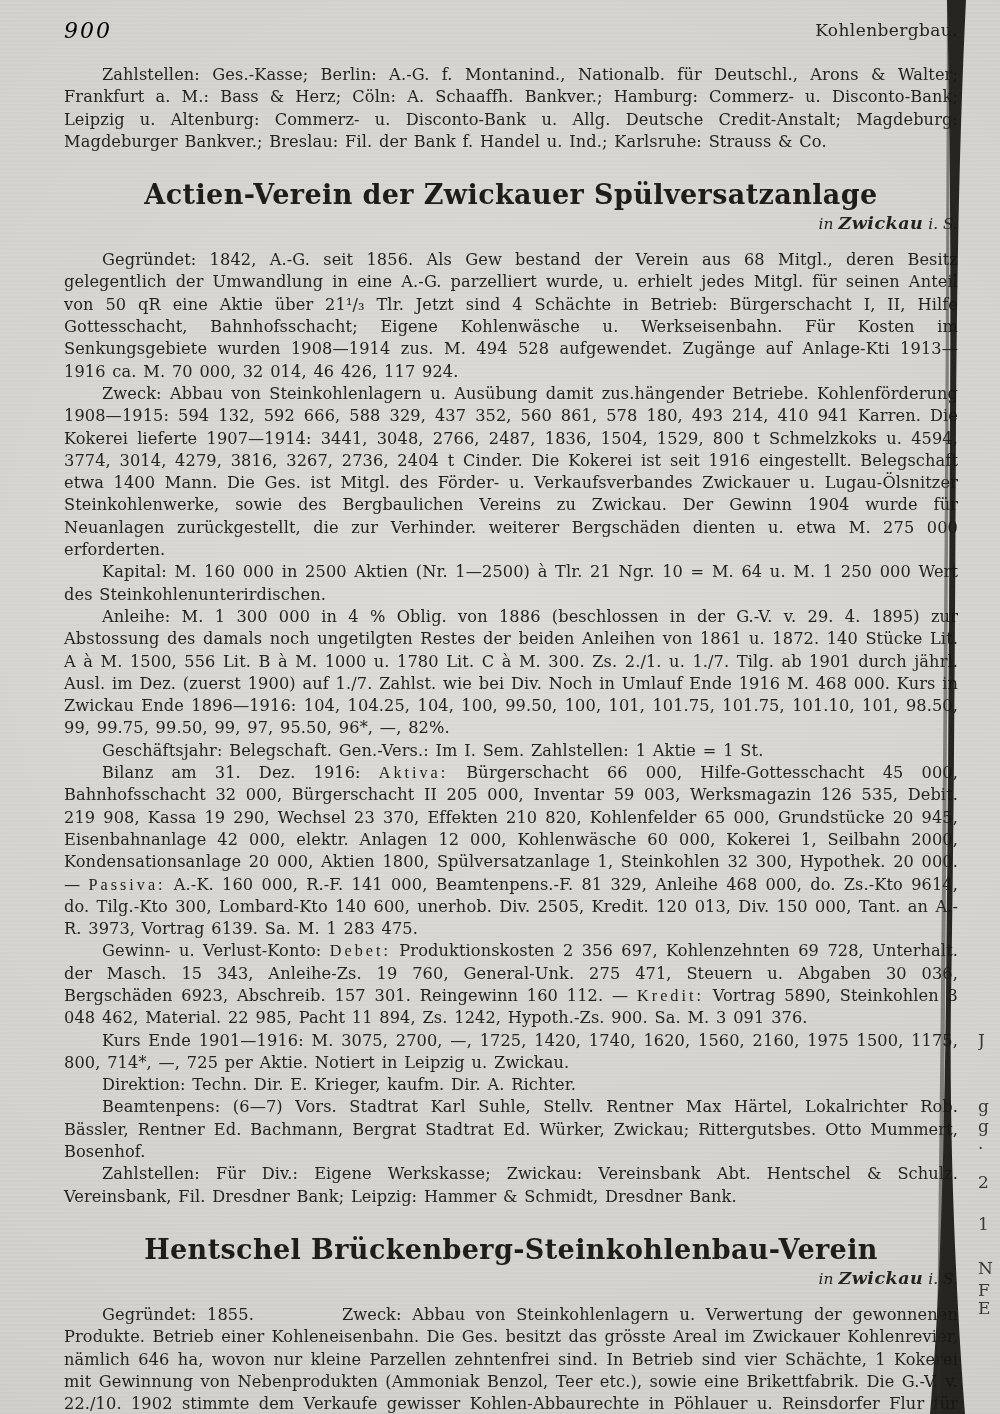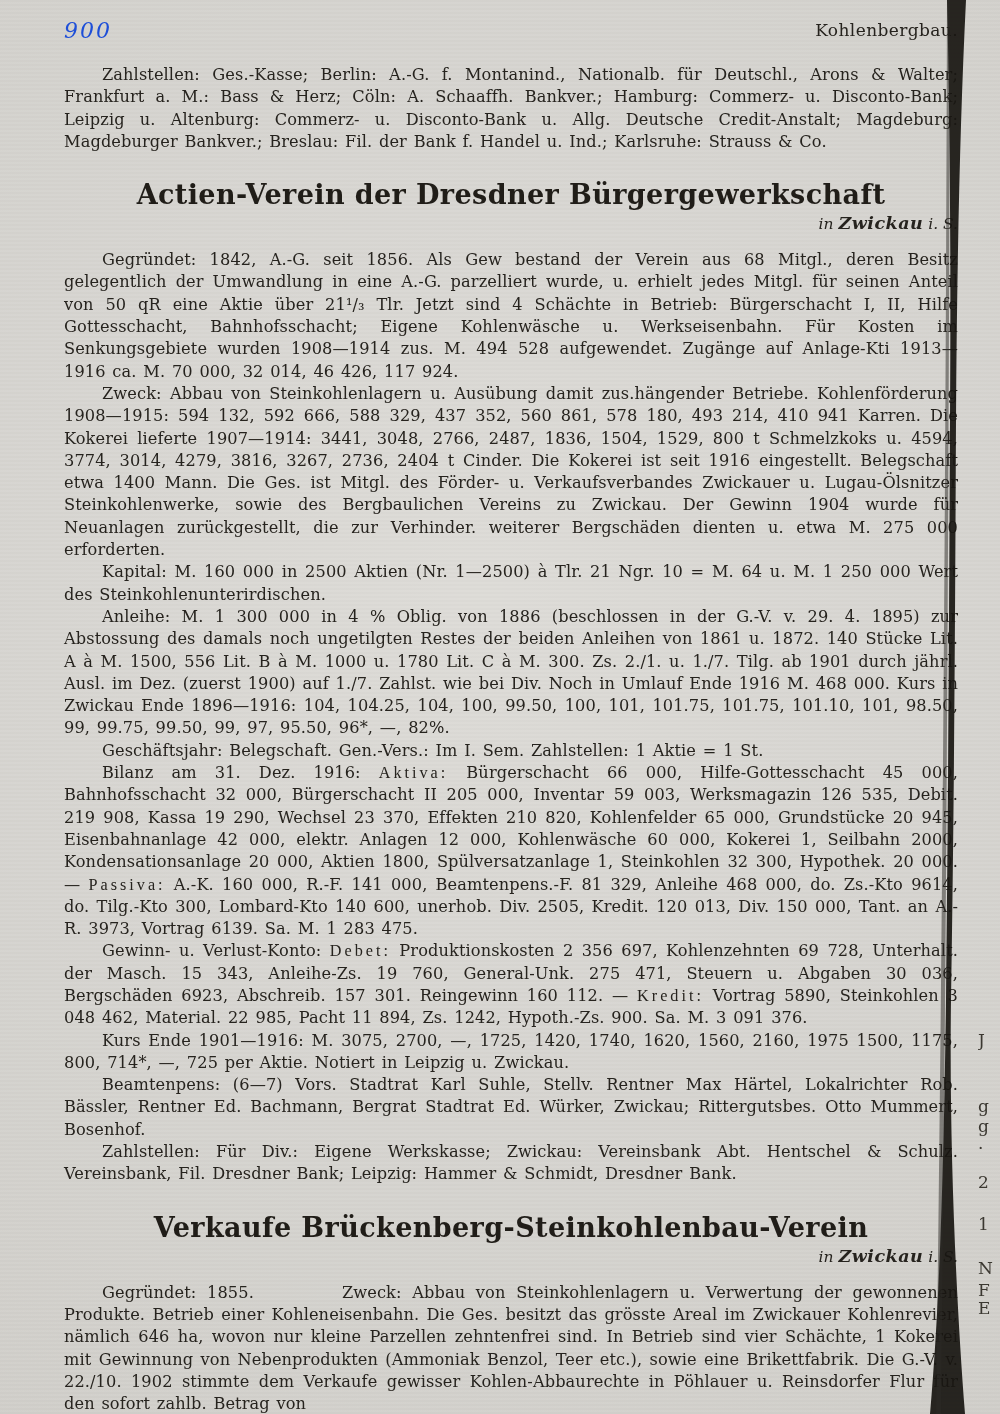--- a/index.html
+++ b/index.html
@@ -14,21 +14,21 @@
     background:
       radial-gradient(ellipse 120% 90% at 48% 42%, rgba(255,255,255,0.16), rgba(0,0,0,0.05)),
       #d8d6d1;
   }
   .paper::after{
     content:"";position:absolute;inset:0;pointer-events:none;
     background:repeating-linear-gradient(0deg, rgba(0,0,0,0.015) 0 2px, rgba(255,255,255,0.012) 2px 4px);
   }
   .content{position:absolute;left:64px;top:16px;width:894px;}
   .pagehead{position:relative;height:34px;}
-  .pagenum{position:absolute;left:0;top:2px;font-size:22px;font-style:italic;letter-spacing:2px;color:#1d4ed8;}
+  .pagenum{position:absolute;left:0;top:2px;font-size:22px;font-style:italic;letter-spacing:2px;color:#000000;}
   .runhead{position:absolute;left:0;right:0;top:4px;text-align:right;font-size:17px;letter-spacing:.4px;}
   .body-block{margin-top:14px;}
   .para{
     margin:0;text-align:justify;text-indent:38px;
     font-size:16.2px;line-height:22.3px;letter-spacing:.1px;word-spacing:1.5px;
   }
   .para span{text-indent:0;}
   .b{font-weight:normal;}
   .g{letter-spacing:3px;font-family:Liberation Serif, serif;}
   .f{opacity:.45;}
@@ -54,40 +54,41 @@
   <div class="pagehead">
     <span class="pagenum">900</span>
     <span class="runhead">Kohlenbergbau.</span>
   </div>
 
   <div class="body-block">
       <p class="para"><span class="b ">Zahlstellen:</span><span class=""> Ges.-Kasse; Berlin: A.-G. f. Montanind., Nationalb. für Deutschl., Arons &amp; Walter; Frankfurt a. M.: Bass &amp; Herz; Cöln: A. Schaaffh. Bankver.; Hamburg: Commerz- u. Disconto-Bank; Leipzig u. Altenburg: Commerz- u. Disconto-Bank u. Allg. Deutsche Credit-Anstalt; Magdeburg: Magdeburger Bankver.; Breslau: Fil. der Bank f. Handel u. Ind.; Karlsruhe: Strauss &amp; Co.</span></p>
     </div>
 
   <section>
-    <h1 class="sec">Actien-Verein der Dresdner Bürgergewerkschaft</h1>
+    <h1 class="sec">Actien-Verein der Zwickauer Spülversatzanlage</h1>
     <div class="subtitle">
       <span>in </span><span class="place">Zwickau</span><span> i. S.</span>
     </div>
     <div>
         <p class="para"><span class="b ">Gegründet:</span><span class=""> 1842, A.-G. seit 1856. Als Gew bestand der Verein aus 68 Mitgl., deren Besitz gelegentlich der Umwandlung in eine A.-G. parzelliert wurde, u. erhielt jedes Mitgl. für seinen Anteil von 50 qR eine Aktie über 21¹/₃ Tlr. Jetzt sind 4 Schächte in Betrieb: Bürgerschacht I, II, Hilfe Gottesschacht, Bahnhofsschacht; Eigene Kohlenwäsche u. Werkseisenbahn. Für Kosten im Senkungsgebiete wurden 1908—1914 zus. M. 494 528 aufgewendet. Zugänge auf Anlage-Kti 1913—1916 ca. M. 70 000, 32 014, 46 426, 117 924.</span></p>
         <p class="para"><span class="b ">Zweck:</span><span class=""> Abbau von Steinkohlenlagern u. Ausübung damit zus.hängender Betriebe. Kohlenförderung 1908—1915: 594 132, 592 666, 588 329, 437 352, 560 861, 578 180, 493 214, 410 941 Karren. Die Kokerei lieferte 1907—1914: 3441, 3048, 2766, 2487, 1836, 1504, 1529, 800 t Schmelzkoks u. 4594, 3774, 3014, 4279, 3816, 3267, 2736, 2404 t Cinder. Die Kokerei ist seit 1916 eingestellt. Belegschaft etwa 1400 Mann. Die Ges. ist Mitgl. des Förder- u. Verkaufsverbandes Zwickauer u. Lugau-Ölsnitzer Steinkohlenwerke, sowie des Bergbaulichen Vereins zu Zwickau. Der Gewinn 1904 wurde für Neuanlagen zurückgestellt, die zur Verhinder. weiterer Bergschäden dienten u. etwa M. 275 000 erforderten.</span></p>
         <p class="para"><span class="b ">Kapital:</span><span class=""> M. 160 000 in 2500 Aktien (Nr. 1—2500) à Tlr. 21 Ngr. 10 = M. 64 u. M. 1 250 000 Wert des Steinkohlenunterirdischen.</span></p>
         <p class="para"><span class="b ">Anleihe:</span><span class=""> M. 1 300 000 in 4 % Oblig. von 1886 (beschlossen in der G.-V. v. 29. 4. 1895) zur Abstossung des damals noch ungetilgten Restes der beiden Anleihen von 1861 u. 1872. 140 Stücke Lit. A à M. 1500, 556 Lit. B à M. 1000 u. 1780 Lit. C à M. 300. Zs. 2./1. u. 1./7. Tilg. ab 1901 durch jährl. Ausl. im Dez. (zuerst 1900) auf 1./7. Zahlst. wie bei Div. Noch in Umlauf Ende 1916 M. 468 000. Kurs in Zwickau Ende 1896—1916: 104, 104.25, 104, 100, 99.50, 100, 101, 101.75, 101.75, 101.10, 101, 98.50, 99, 99.75, 99.50, 99, 97, 95.50, 96*, —, 82%.</span></p>
         <p class="para"><span class="b ">Geschäftsjahr:</span><span class=""> Belegschaft. </span><span class="b ">Gen.-Vers.:</span><span class=""> Im I. Sem. </span><span class="b ">Zahlstellen:</span><span class=""> 1 Aktie = 1 St.</span></p>
         <p class="para"><span class="b ">Bilanz am 31. Dez. 1916:</span><span class=""> </span><span class="g ">Aktiva:</span><span class=""> Bürgerschacht 66 000, Hilfe-Gottesschacht 45 000, Bahnhofsschacht 32 000, Bürgerschacht II 205 000, Inventar 59 003, Werksmagazin 126 535, Debit. 219 908, Kassa 19 290, Wechsel 23 370, Effekten 210 820, Kohlenfelder 65 000, Grundstücke 20 945, Eisenbahnanlage 42 000, elektr. Anlagen 12 000, Kohlenwäsche 60 000, Kokerei 1, Seilbahn 2000, Kondensationsanlage 20 000, Aktien 1800, Spülversatzanlage 1, Steinkohlen 32 300, Hypothek. 20 000. — </span><span class="g ">Passiva:</span><span class=""> A.-K. 160 000, R.-F. 141 000, Beamtenpens.-F. 81 329, Anleihe 468 000, do. Zs.-Kto 9614, do. Tilg.-Kto 300, Lombard-Kto 140 600, unerhob. Div. 2505, Kredit. 120 013, Div. 150 000, Tant. an A.-R. 3973, Vortrag 6139. Sa. M. 1 283 475.</span></p>
         <p class="para"><span class="b ">Gewinn- u. Verlust-Konto:</span><span class=""> </span><span class="g ">Debet:</span><span class=""> Produktionskosten 2 356 697, Kohlenzehnten 69 728, Unterhalt. der Masch. 15 343, Anleihe-Zs. 19 760, General-Unk. 275 471, Steuern u. Abgaben 30 036, Bergschäden 6923, Abschreib. 157 301. Reingewinn 160 112. — </span><span class="g ">Kredit:</span><span class=""> Vortrag 5890, Steinkohlen 3 048 462, Material. 22 985, Pacht 11 894, Zs. 1242, Hypoth.-Zs. 900. Sa. M. 3 091 376.</span></p>
         <p class="para"><span class="b ">Kurs Ende 1901—1916:</span><span class=""> M. 3075, 2700, —, 1725, 1420, 1740, 1620, 1560, 2160, 1975 1500, 1175, 800, 714*, —, 725 per Aktie. Notiert in Leipzig u. Zwickau.</span></p>
+        <p class="para"><span class="b ">Direktion:</span><span class=""> Techn. Dir. E. Krieger, kaufm. Dir. A. Richter.</span></p>
         <p class="para"><span class="b ">Beamtenpens:</span><span class=""> (6—7) Vors. Stadtrat Karl Suhle, Stellv. Rentner Max Härtel, Lokalrichter Rob. Bässler, Rentner Ed. Bachmann, Bergrat Stadtrat Ed. Würker, Zwickau; Rittergutsbes. Otto Mummert, Bosenhof.</span></p>
         <p class="para"><span class="b ">Zahlstellen:</span><span class=""> Für Div.: Eigene Werkskasse; Zwickau: Vereinsbank Abt. Hentschel &amp; Schulz. Vereinsbank, Fil. Dresdner Bank; Leipzig: Hammer &amp; Schmidt, Dresdner Bank.</span></p>
       </div>
   </section>
 
   <section>
-    <h1 class="sec">Verkaufe Brückenberg-Steinkohlenbau-Verein</h1>
+    <h1 class="sec">Hentschel Brückenberg-Steinkohlenbau-Verein</h1>
     <div class="subtitle">
       <span>in </span><span class="place">Zwickau</span><span> i. S.</span>
     </div>
     <div>
         <p class="para"><span class="b ">Gegründet:</span><span class=""> 1855.</span><span class="gap" style="width: 88px;"></span><span class="b ">Zweck:</span><span class=""> Abbau von Steinkohlenlagern u. Verwertung der gewonnenen Produkte. Betrieb einer Kohleneisenbahn. Die Ges. besitzt das grösste Areal im Zwickauer Kohlenrevier, nämlich 646 ha, wovon nur kleine Parzellen zehntenfrei sind. In Betrieb sind vier Schächte, 1 Kokerei mit Gewinnung von Nebenprodukten (Ammoniak Benzol, Teer etc.), sowie eine Brikettfabrik. Die G.-V. v. 22./10. 1902 stimmte dem Verkaufe gewisser Kohlen-Abbaurechte in Pöhlauer u. Reinsdorfer Flur für den sofort zahlb. Betrag von</span></p>
       </div>
   </section>
 </div>
 
 <svg class="spine" viewBox="0 0 1000 1414" xmlns="http://www.w3.org/2000/svg">

